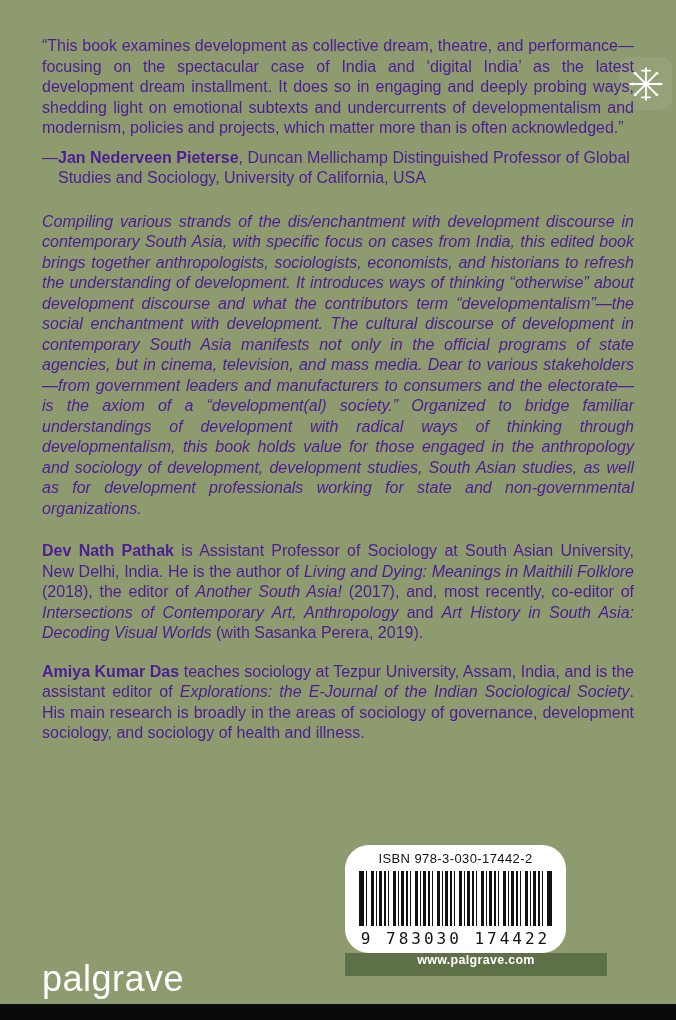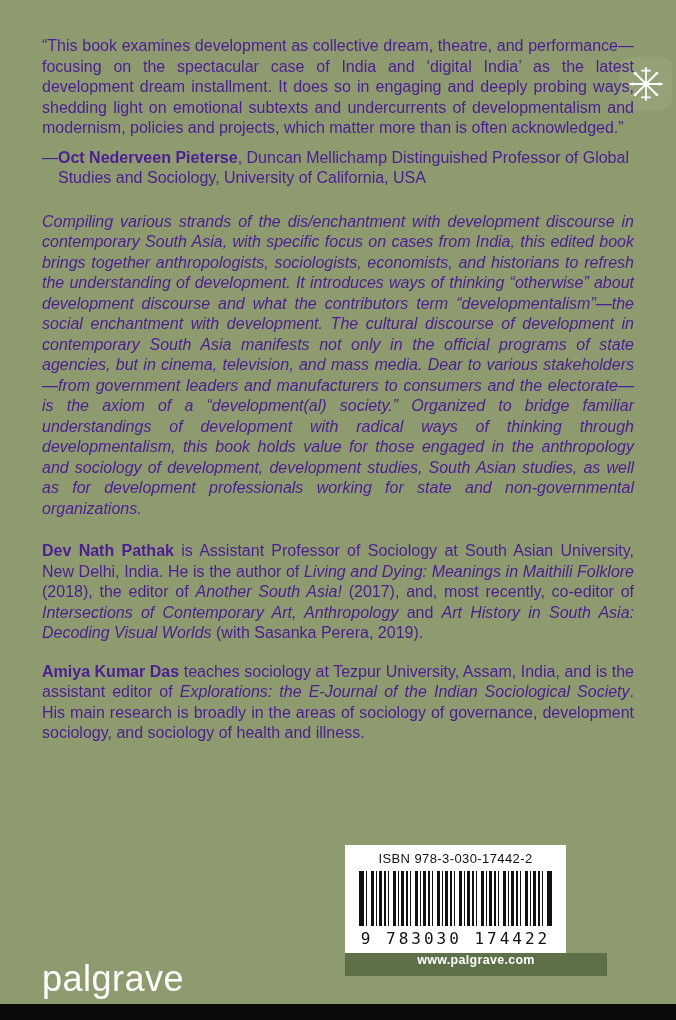--- a/index.html
+++ b/index.html
@@ -31,21 +31,21 @@
     position:absolute;top:57px;right:4px;width:53px;height:53px;
     background:#95a277;border-radius:11px;
     display:flex;align-items:center;justify-content:center;
   }
   .emblem svg{width:40px;height:40px;display:block;}
 
   
   .barcode-box{
     position:absolute;left:345px;top:845px;width:221px;height:108px;
     background:#ffffff;color:#111111;
-    display:flex;flex-direction:column;align-items:center;
+    display:flex;flex-direction:column;align-items:center;border-radius:24px;
   }
   .isbn-label{
     font-size:13px;letter-spacing:.4px;margin-top:6px;
     font-family:"Liberation Sans",sans-serif;color:#111;
   }
   .bars{
     width:187px;height:55px;margin-top:5px;
     background-image:repeating-linear-gradient(90deg,
       #111 0px,#111 2px,
       #fff 2px,#fff 4px,
@@ -106,21 +106,21 @@
           <circle cx="37" cy="11" r="1.8"></circle>
           <circle cx="11" cy="37" r="1.8"></circle>
           <circle cx="37" cy="37" r="1.8"></circle>
         </g>
       </svg>
     </span>
   </div>
 
   <div class="text-column">
     <p class="para">“This book examines development as collective dream, theatre, and performance—focusing on the spectacular case of India and ‘digital India’ as the latest development dream installment. It does so in engaging and deeply probing ways, shedding light on emotional subtexts and undercurrents of developmentalism and modernism, policies and projects, which matter more than is often acknowledged.”</p>
-    <p class="quote-attribution"><span>—</span><span style="font-weight: 700;">Oct Nederveen Pieterse</span><span>, Duncan Mellichamp Distinguished Professor of Global Studies and Sociology, University of California, USA</span></p>
+    <p class="quote-attribution"><span>—</span><span style="font-weight: 700;">Jan Nederveen Pieterse</span><span>, Duncan Mellichamp Distinguished Professor of Global Studies and Sociology, University of California, USA</span></p>
     <p class="para description">Compiling various strands of the dis/enchantment with development discourse in contemporary South Asia, with specific focus on cases from India, this edited book brings together anthropologists, sociologists, economists, and historians to refresh the understanding of development. It introduces ways of thinking “otherwise” about development discourse and what the contributors term “developmentalism”—the social enchantment with development. The cultural discourse of development in contemporary South Asia manifests not only in the official programs of state agencies, but in cinema, television, and mass media. Dear to various stakeholders—from government leaders and manufacturers to consumers and the electorate—is the axiom of a “development(al) society.” Organized to bridge familiar understandings of development with radical ways of thinking through developmentalism, this book holds value for those engaged in the anthropology and sociology of development, development studies, South Asian studies, as well as for development professionals working for state and non-governmental organizations.</p>
     <p class="para bio"><span style="font-weight: 700;">Dev Nath Pathak</span><span> is Assistant Professor of Sociology at South Asian University, New Delhi, India. He is the author of </span><span style="font-style: italic;">Living and Dying: Meanings in Maithili Folklore</span><span> (2018), the editor of </span><span style="font-style: italic;">Another South Asia!</span><span> (2017), and, most recently, co-editor of </span><span style="font-style: italic;">Intersections of Contemporary Art, Anthropology</span><span> and </span><span style="font-style: italic;">Art History in South Asia: Decoding Visual Worlds</span><span> (with Sasanka Perera, 2019).</span></p>
     <p class="para bio"><span style="font-weight: 700;">Amiya Kumar Das</span><span> teaches sociology at Tezpur University, Assam, India, and is the assistant editor of </span><span style="font-style: italic;">Explorations: the E-Journal of the Indian Sociological Society</span><span>. His main research is broadly in the areas of sociology of governance, development sociology, and sociology of health and illness.</span></p>
   </div>
 
   <div class="barcode-box">
     <div class="isbn-label">ISBN 978-3-030-17442-2</div>
     <div class="bars"></div>
     <div class="barcode-digits">9 783030 174422</div>
   </div>

